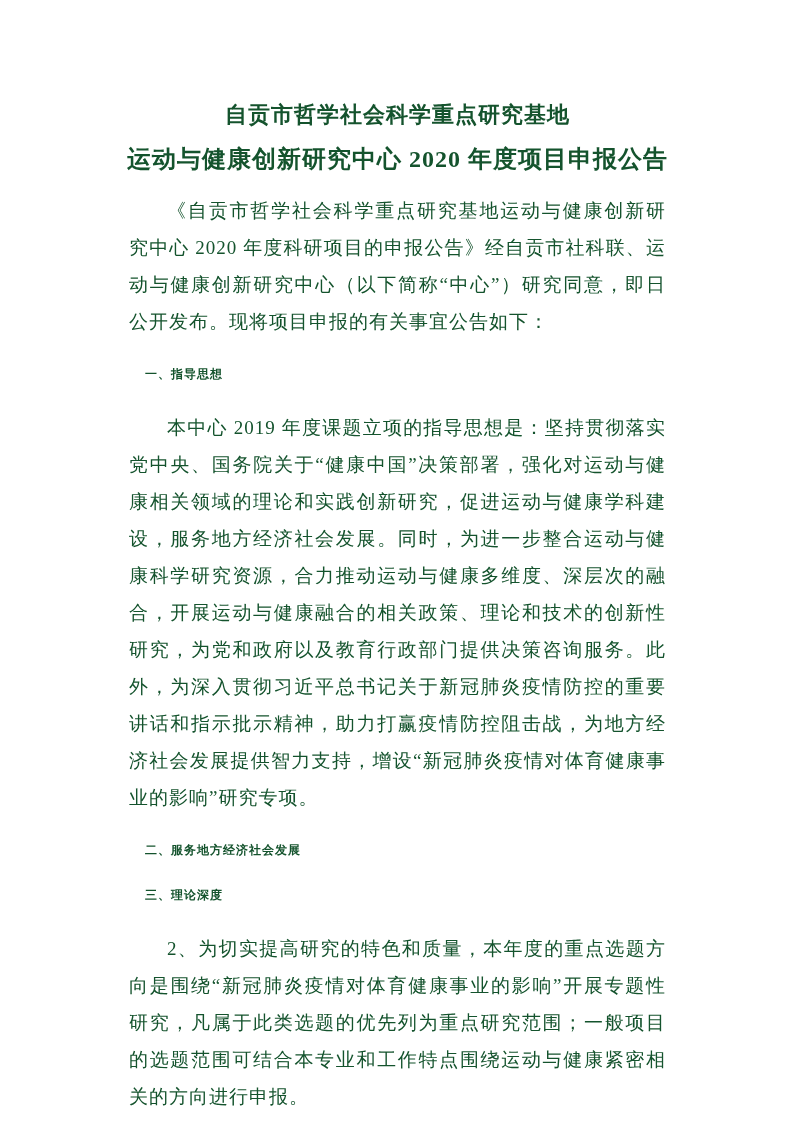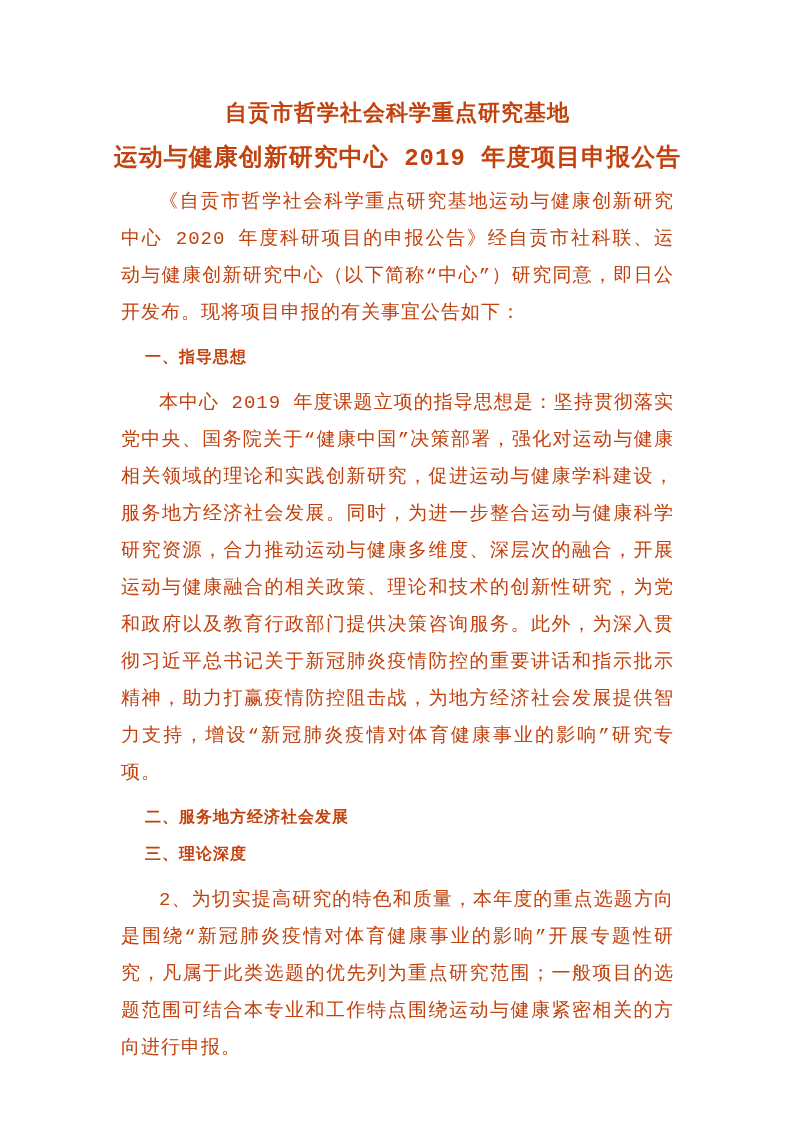--- a/index.html
+++ b/index.html
@@ -8,22 +8,22 @@
     background: #ffffff;
   }
   .page {
     position: relative;
     width: 793px;
     height: 1122px;
     margin: 0 auto;
     background: #ffffff;
     box-sizing: border-box;
     padding: 100px 111px 0 113px;
-    font-family: Liberation Mono, monospace;
-    color: #c2410c;
+    font-family: Liberation Serif, serif;
+    color: #14532d;
     overflow: hidden;
   }
   .title-line1 {
     margin: 0;
     font-size: 22px;
     font-weight: bold;
     line-height: 30px;
     text-align: center;
     letter-spacing: 1px;
   }
@@ -32,42 +32,42 @@
     font-size: 24px;
     font-weight: bold;
     line-height: 34px;
     text-align: center;
     letter-spacing: 1px;
   }
   .doc-body {
     margin-top: 6px;
   }
   .para {
-    margin: 8px;
+    margin: 16px;
     font-size: 19px;
     line-height: 37px;
     letter-spacing: 1px;
     text-align: justify;
     text-indent: 2em;
   }
   .sec-heading {
-    margin: 0;
-    font-size: 16px;
+    margin: 8px;
+    font-size: 12px;
     font-weight: bold;
     line-height: 37px;
     letter-spacing: 1px;
     text-indent: 2em;
   }
 </style>
 </head>
 <body>
 
 <div class="page">
   <h1 class="title-line1">自贡市哲学社会科学重点研究基地</h1>
-  <h1 class="title-line2">运动与健康创新研究中心 2019 年度项目申报公告</h1>
+  <h1 class="title-line2">运动与健康创新研究中心 2020 年度项目申报公告</h1>
 
   <div class="doc-body">
     <p class="para">《自贡市哲学社会科学重点研究基地运动与健康创新研究中心 2020 年度科研项目的申报公告》经自贡市社科联、运动与健康创新研究中心（以下简称“中心”）研究同意，即日公开发布。现将项目申报的有关事宜公告如下：</p>
 
     <h2 class="sec-heading">一、指导思想</h2>
     <p class="para">本中心 2019 年度课题立项的指导思想是：坚持贯彻落实党中央、国务院关于“健康中国”决策部署，强化对运动与健康相关领域的理论和实践创新研究，促进运动与健康学科建设，服务地方经济社会发展。同时，为进一步整合运动与健康科学研究资源，合力推动运动与健康多维度、深层次的融合，开展运动与健康融合的相关政策、理论和技术的创新性研究，为党和政府以及教育行政部门提供决策咨询服务。此外，为深入贯彻习近平总书记关于新冠肺炎疫情防控的重要讲话和指示批示精神，助力打赢疫情防控阻击战，为地方经济社会发展提供智力支持，增设“新冠肺炎疫情对体育健康事业的影响”研究专项。</p>
 
     <h2 class="sec-heading">二、服务地方经济社会发展</h2>
 
     <h2 class="sec-heading">三、理论深度</h2>

